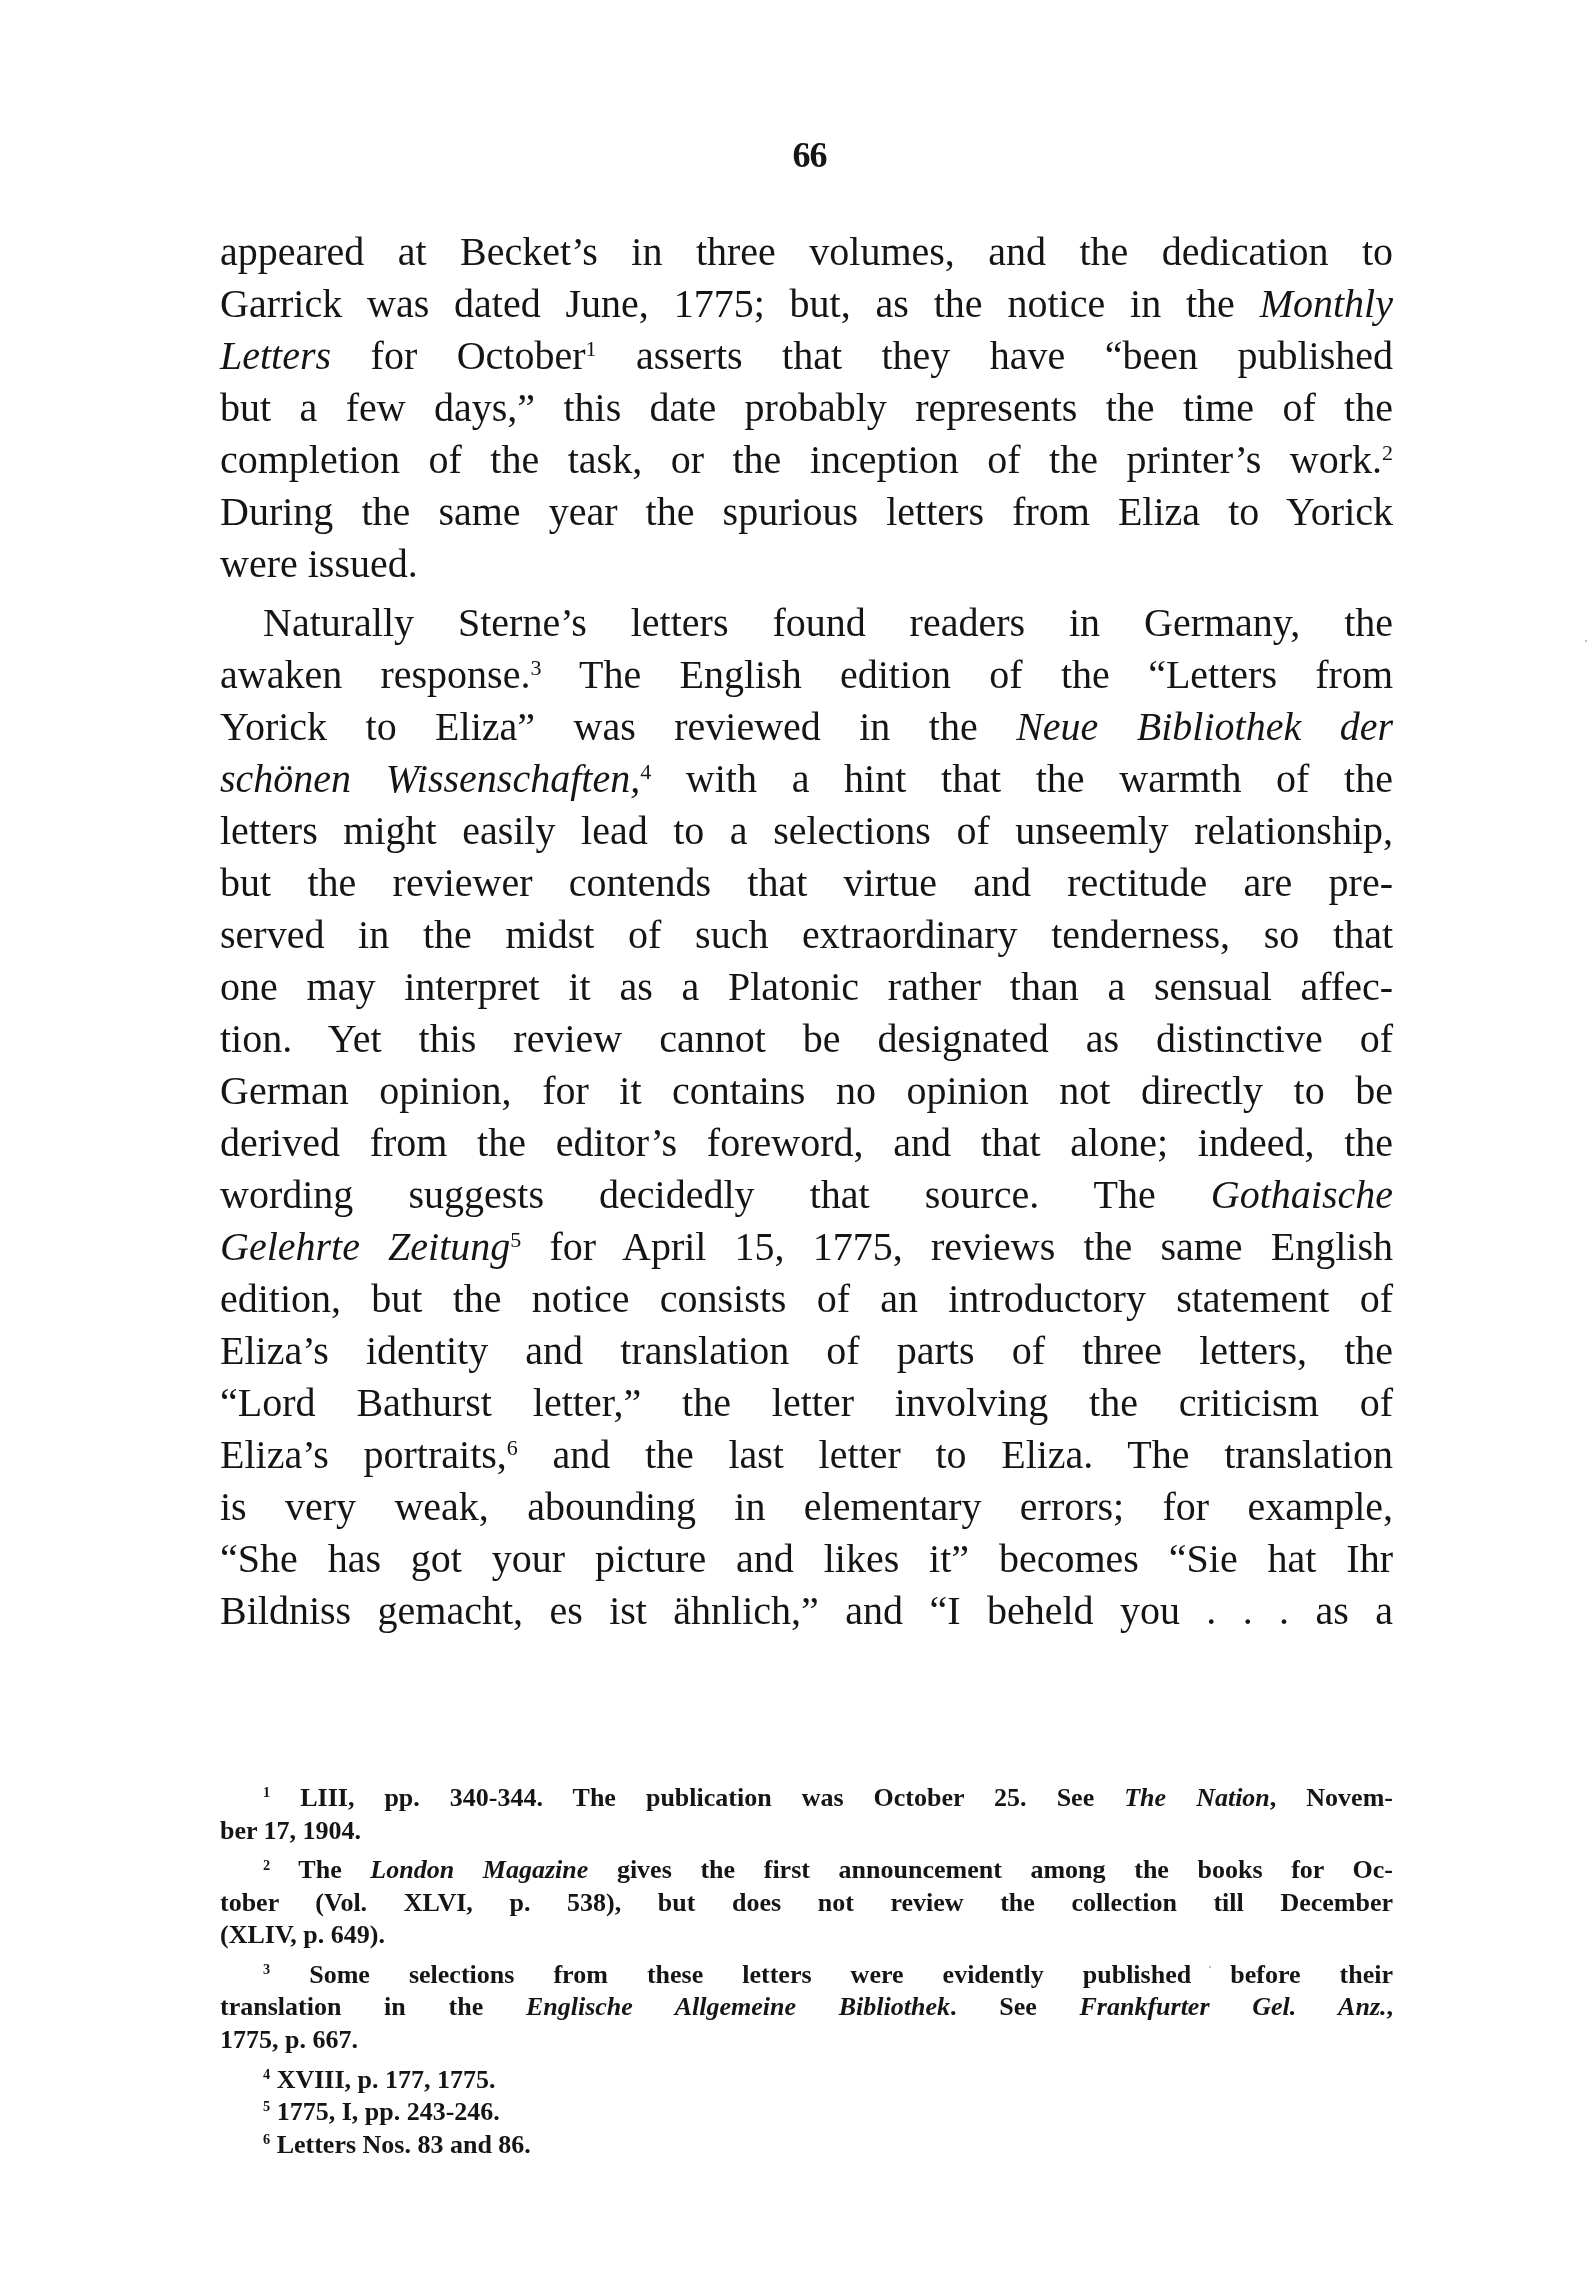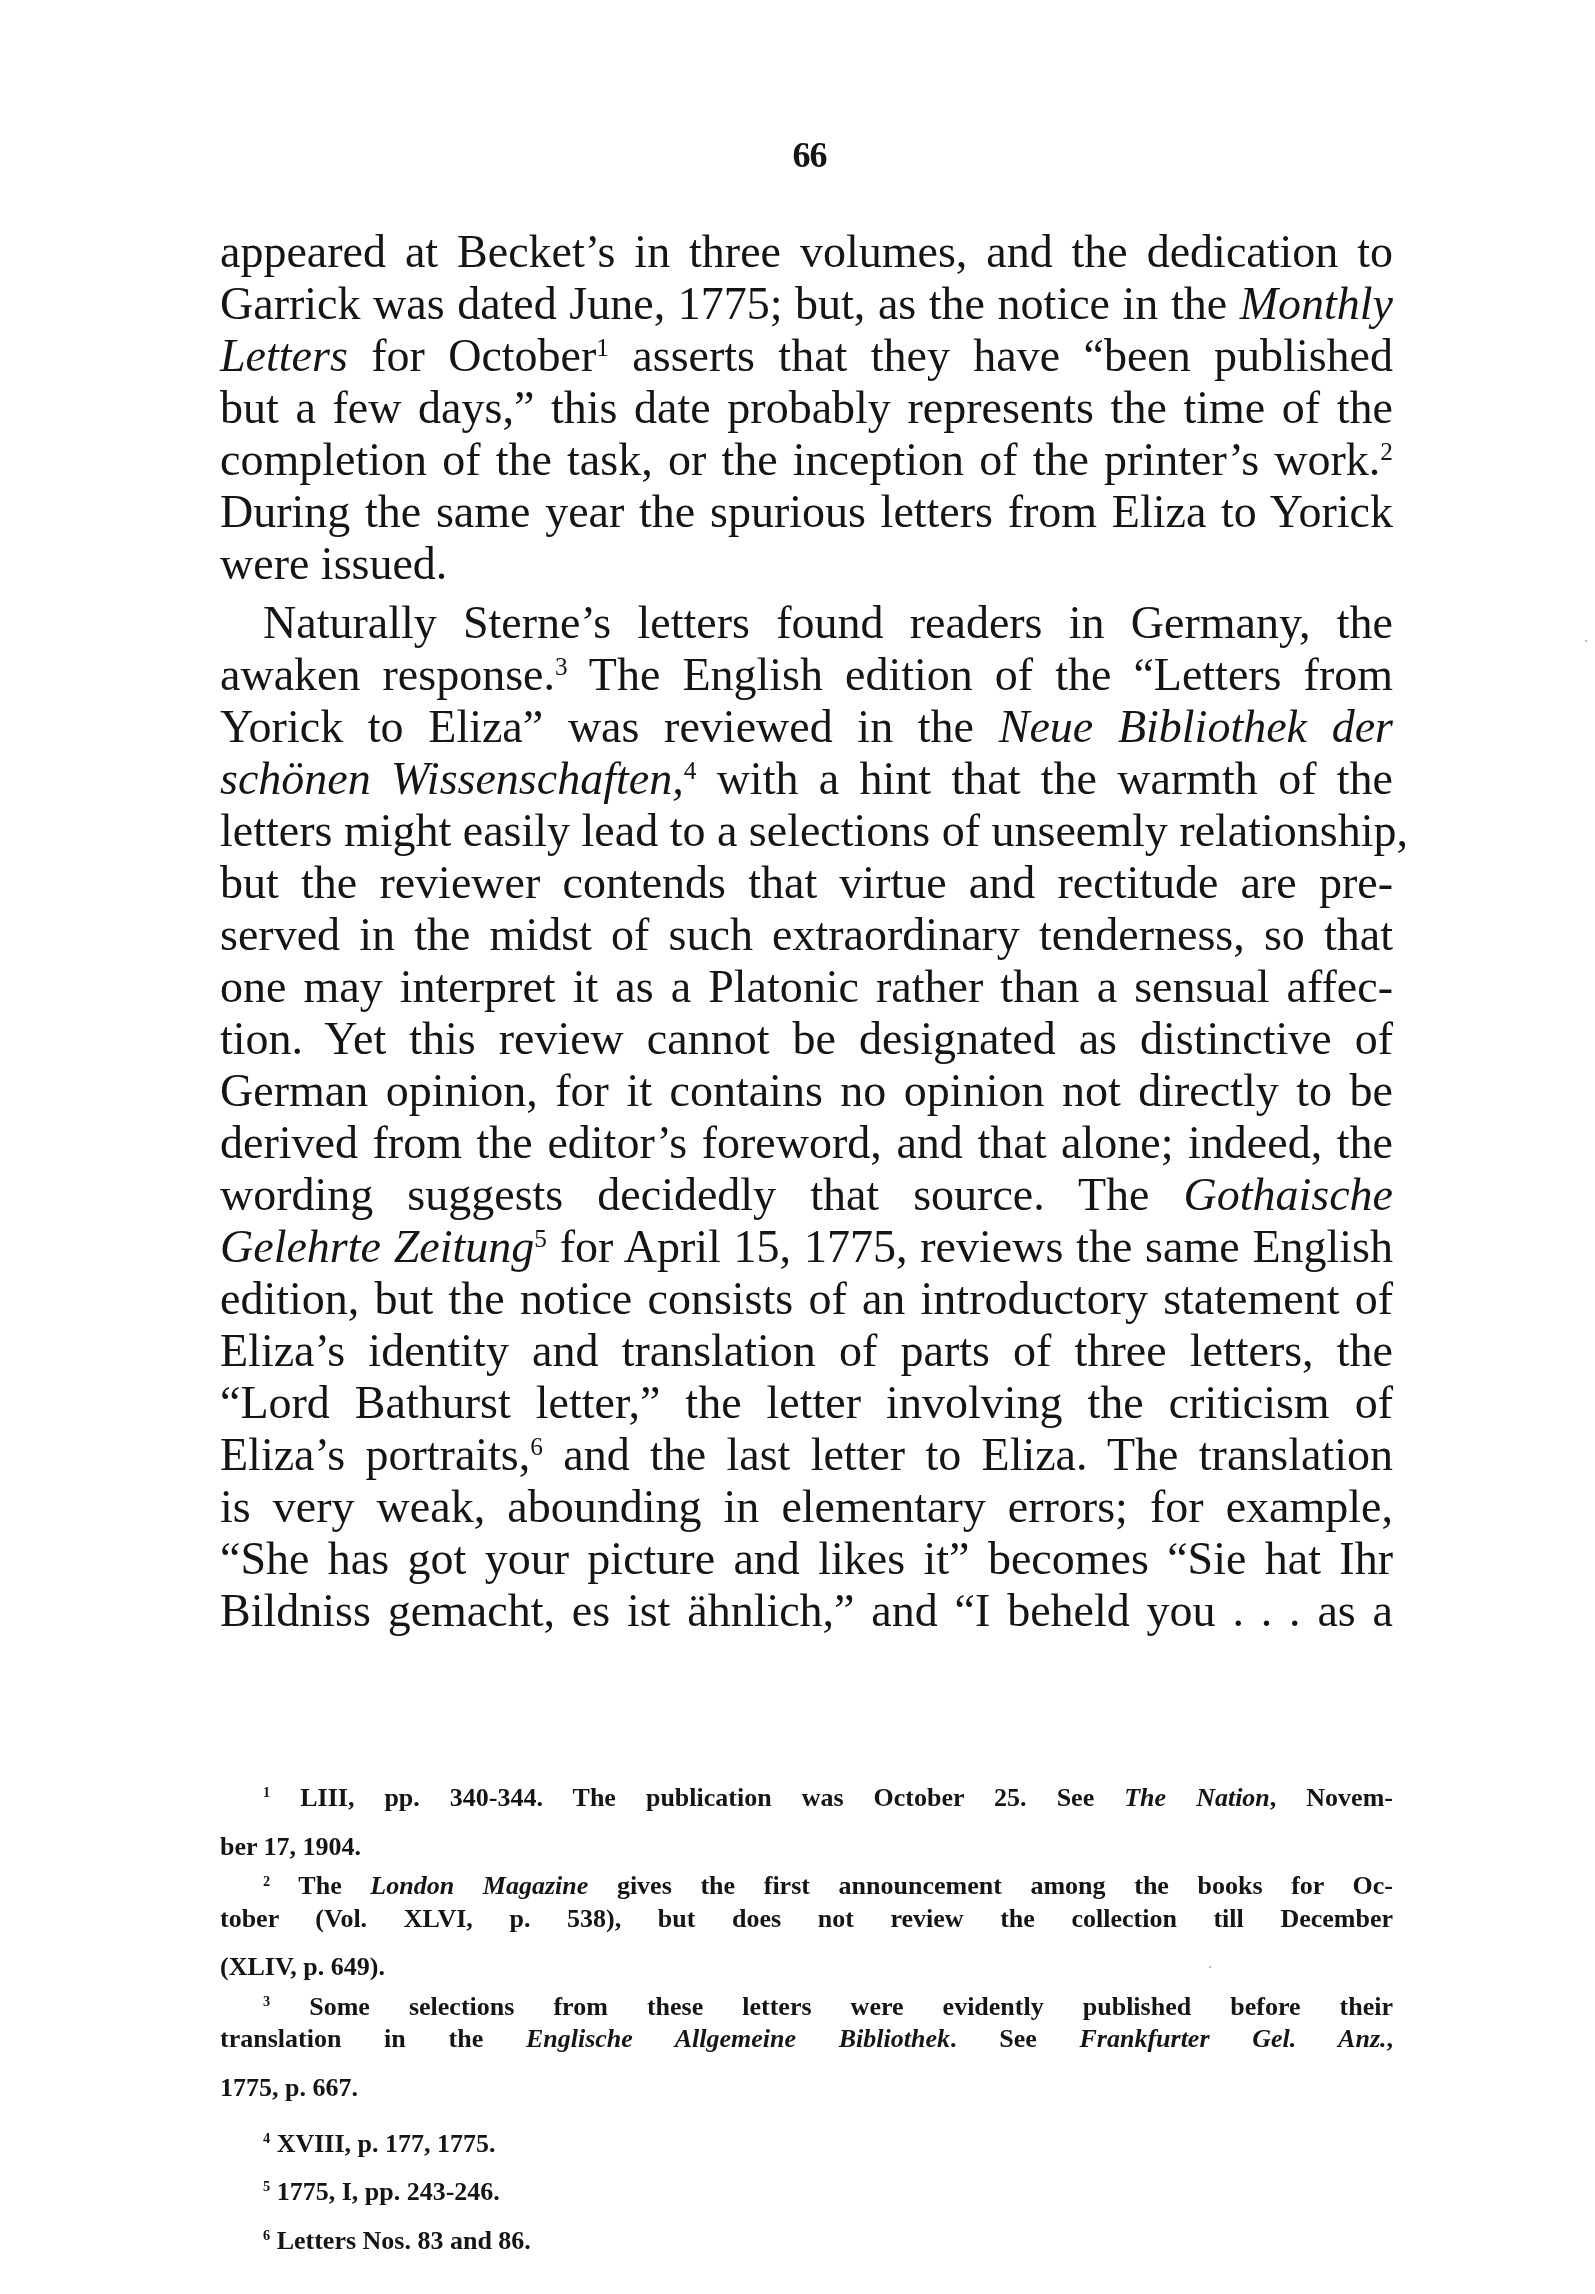--- a/index.html
+++ b/index.html
@@ -1,28 +1,28 @@
 <!DOCTYPE html>
 <html style="font-size:14.3px"><head>
 <meta charset="utf-8">
 <style>
   html, body { margin: 0; padding: 0; background: #ffffff; }
   body { width: 1595px; height: 2294px; position: relative; overflow: hidden;
          font-family: "Liberation Serif", "DejaVu Serif", serif; color: #151515; }
   .page-number { position: absolute; top: 134px; left: 12px; width: 1595px; text-align: center;
                  font-size: 36px; font-weight: bold; letter-spacing: -0.9px; }
-  .body-text { position: absolute; top: 226px; left: 220px; width: 1173px; font-size: 46px; }
+  .body-text { position: absolute; top: 226px; left: 220px; width: 1173px; font-size: 40px; }
   .line { display: block; height: 52px; line-height: 52px; white-space: nowrap;
           text-align: justify; text-align-last: justify; }
   .line.last { text-align-last: left; }
   .line.indent { padding-left: 43px; margin-top: 7px; }
   .fn-area { position: absolute; top: 1782px; left: 220px; width: 1173px; font-size: 26px; font-weight: bold; }
   .fn-line { display: block; height: 32.5px; line-height: 32.5px; white-space: nowrap;
              text-align: justify; text-align-last: justify; }
-  .fn-line.last { text-align-last: left; margin-top: 16px; }
+  .fn-line.last { text-align-last: left; }
   .fn-line.indent { padding-left: 43px; }
   .fn-gap { height: 7.2px; }
   sup { font-size: 55%; vertical-align: 0; position: relative; top: -0.6em; line-height: 0; }
   i { font-style: italic; }
   .scan-dot { position: absolute; width: 1.8px; height: 1.8px; background: #aaa; border-radius: 0.9px; }
 </style>
 </head>
 <body>
 
 <div class="page-number">66</div>

